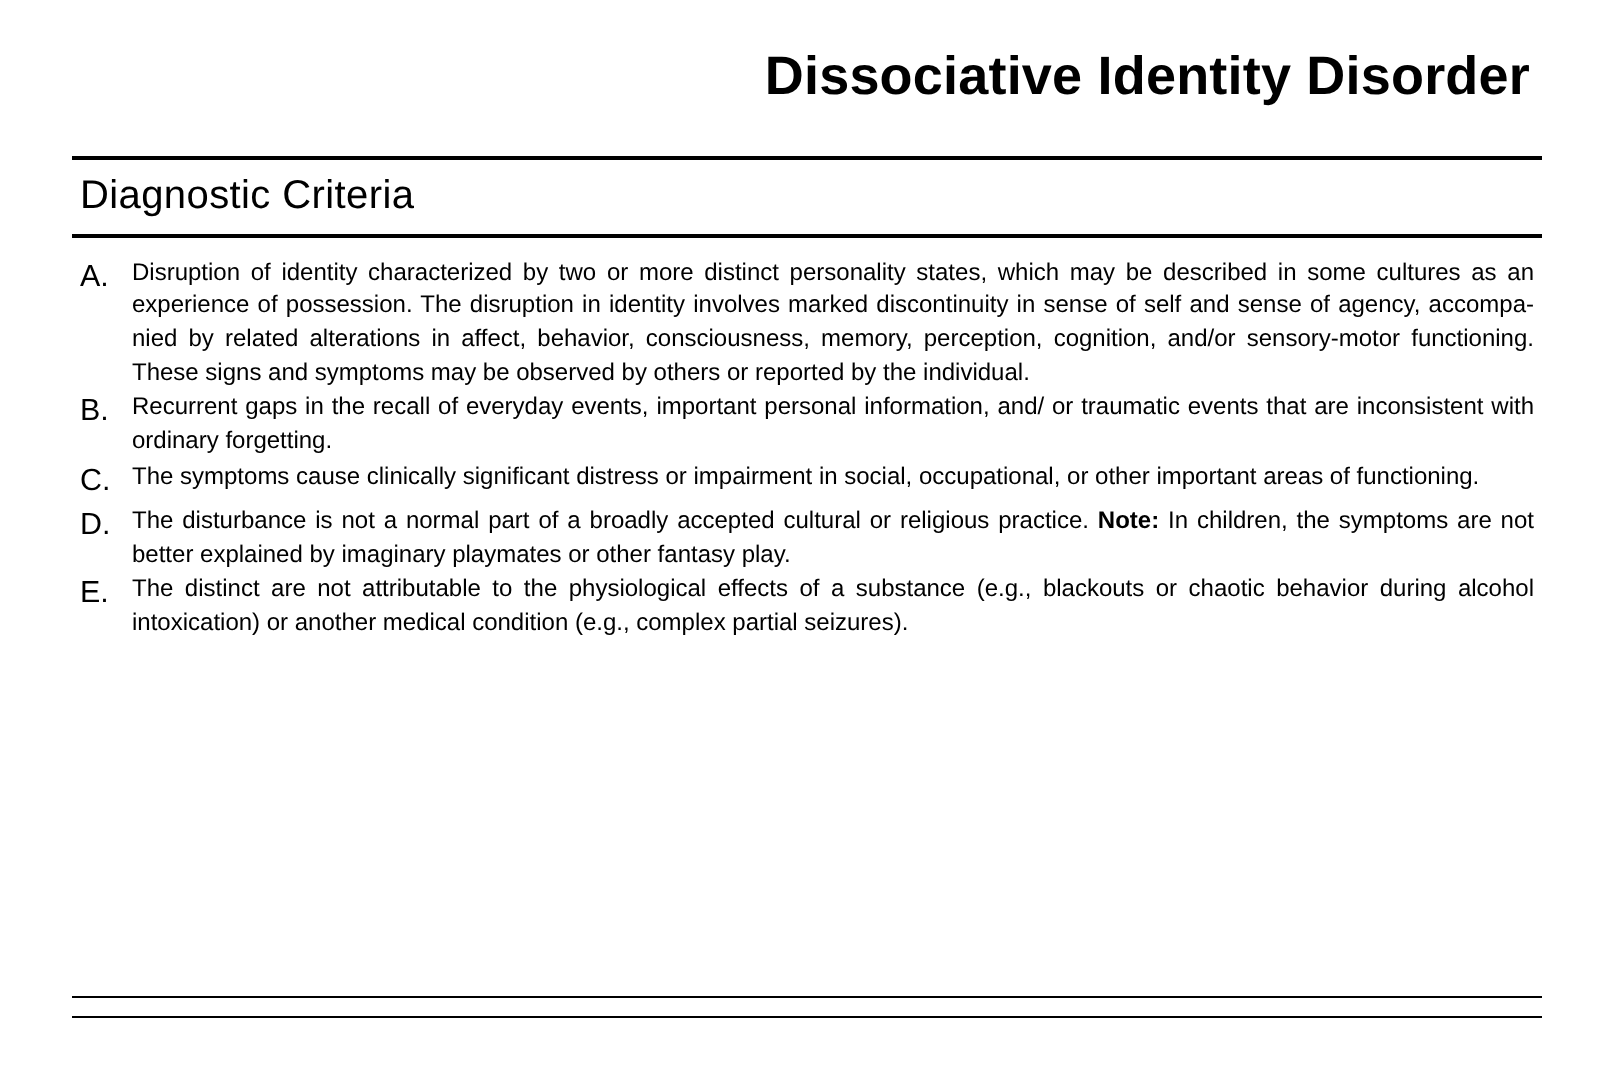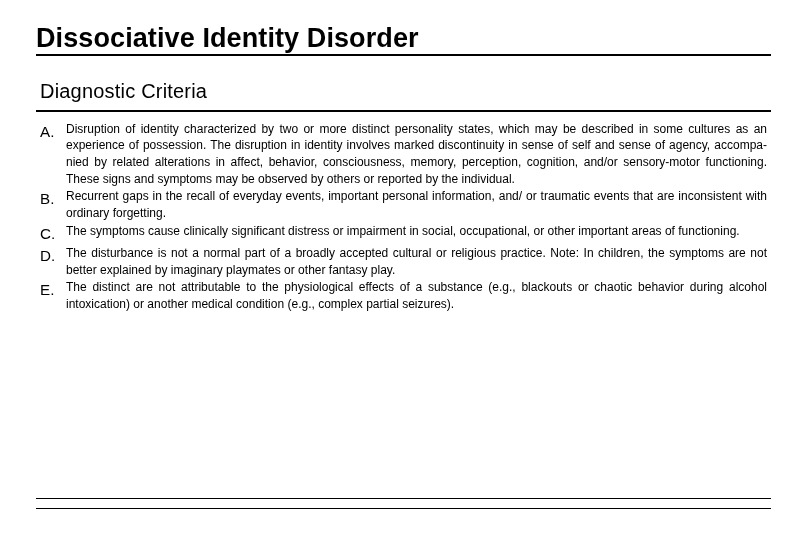--- a/index.html
+++ b/index.html
@@ -15,40 +15,40 @@
     overflow: hidden;
   }
   .page {
     width: 807px;
     height: 540px;
     box-sizing: border-box;
     padding: 18px 36px 0 36px;
     position: relative;
   }
   .doc-title {
+    text-align: right;
     font-size: 27px;
     font-weight: bold;
     letter-spacing: 0.1px;
     line-height: 1.1;
-    margin: 6px 6px 0 0;
+    margin: 6px 6px 24px 0;
   }
   .rule {
     border-top: 2px solid #000;
     width: 100%;
   }
   .rule-thin {
     border-top: 1px solid #000;
     width: 100%;
   }
   .subhead {
     display: flex;
     align-items: baseline;
     justify-content: space-between;
     padding: 7px 4px 7px 4px;
-    margin-top: 17px;
   }
   .subhead-left {
     font-size: 20px;
     font-weight: normal;
     letter-spacing: 0.2px;
   }
   .subhead-right {
     font-size: 20px;
     font-weight: bold;
     letter-spacing: 0.2px;
@@ -70,21 +70,21 @@
   }
   .crit-text {
     flex: 1 1 auto;
     font-size: 12px;
     line-height: 1.39;
     text-align: justify;
     text-justify: inter-word;
     hyphens: manual;
   }
   .crit-text .note-label {
-    font-weight: normal;
+    font-weight: bold;
   }
   .bottom-rules {
     position: absolute;
     left: 36px;
     right: 36px;
     bottom: 22px;
   }
   .bottom-rules .rule-thin {
     margin-bottom: 9px;
   }

